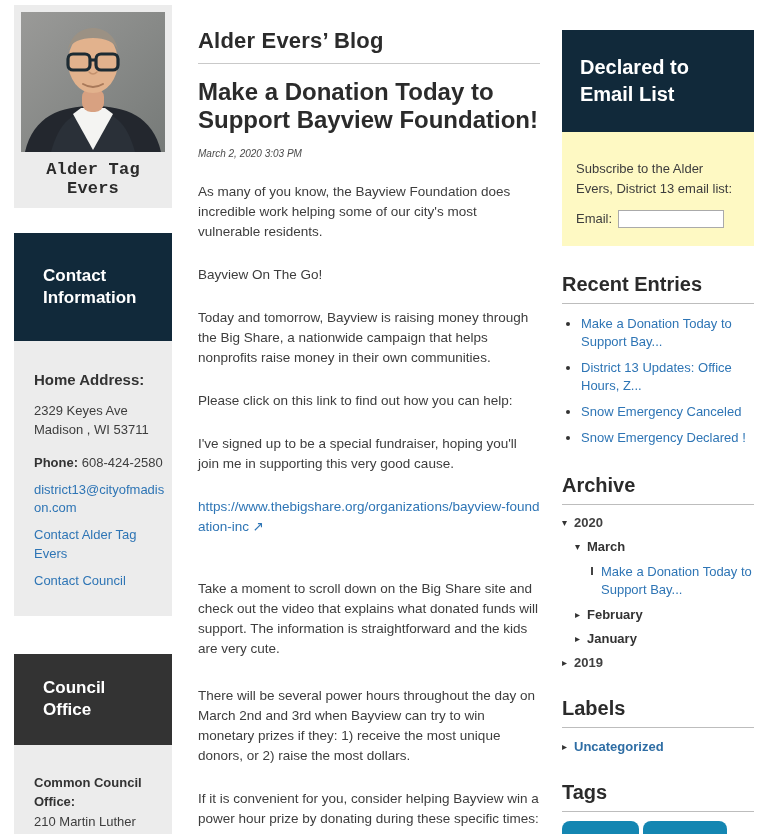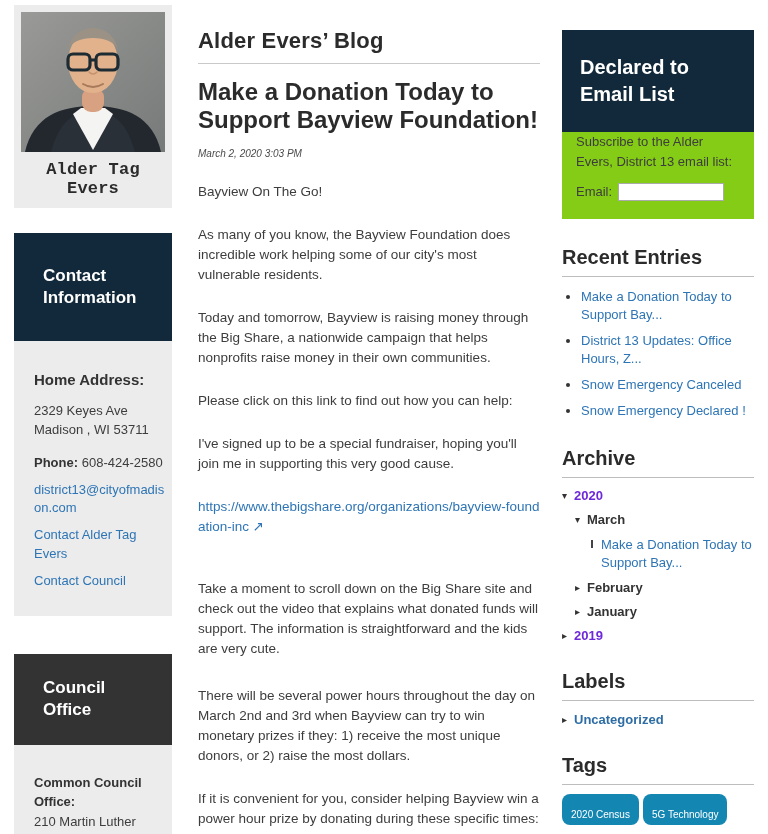--- a/index.html
+++ b/index.html
@@ -37,39 +37,39 @@
   .title-rule { border:none; border-top:1px solid #c9c9c9; margin-top:9px; }
   .post-title { font-size:24px; font-weight:bold; color:#2b2b2b; line-height:1.17; margin-top:14px; }
   .post-date { margin-top:14px; font-size:10px; font-style:italic; color:#4a4a4a; }
   .post p { font-size:13.5px; line-height:20px; color:#3d3d3d; margin-top:23px; }
   .post .gap-xl { margin-top:42px; }
   .post .gap-lg { margin-top:27px; }
   .post-link { display:block; margin-top:23px; font-size:13.5px; line-height:20px; color:#2e75b5; text-decoration:none; word-break:break-all; }
 
   
   .sub-header { background:#11293a; height:102px; display:flex; align-items:center; padding-left:18px; color:#fff; font-size:20px; font-weight:bold; line-height:1.35; }
-  .sub-body { background:#84cc16; padding:0 14px 17px; font-size:13px; line-height:1.55; color:#3d3d3d; }
+  .sub-body { background:#fef9c3; padding:27px 14px 17px; font-size:13px; line-height:1.55; color:#3d3d3d; }
   .email-row { margin-top:10px; display:flex; align-items:center; }
   .email-row label { font-size:13px; color:#3d3d3d; }
   .email-input { margin-left:6px; width:106px; height:18px; border:1px solid #aaa; background:#fff; font-size:12px; padding:0 3px; }
 
   .side-section { margin-top:27px; }
   .side-heading { font-size:20px; font-weight:bold; color:#2b2b2b; }
   .side-rule { border:none; border-top:1px solid #bdbdbd; margin-top:7px; }
   .entries-list { margin-top:11px; padding-left:19px; list-style:disc; color:#333; }
   .entries-list li { margin-bottom:8px; font-size:13px; line-height:1.38; }
   .entries-list a { color:#2e75b5; text-decoration:none; }
 
   .tree { margin-top:10px; font-size:13px; }
   .tree-row { display:flex; align-items:flex-start; margin-top:9px; }
   .tree-row:first-child { margin-top:4px; }
   .caret { flex:none; width:12px; font-size:10px; color:#333; line-height:1.5; }
   .lvl-1 { margin-left:13px; }
   .lvl-2 { margin-left:27px; }
-  .year-link { color:#6d28d9; font-weight:bold; text-decoration:none; }
+  .year-link { color:#404040; font-weight:bold; text-decoration:none; }
   .month-label { color:#333; font-weight:bold; }
   .tree-post-link { color:#2e75b5; text-decoration:none; line-height:1.35; }
   .mini-bullet { flex:none; width:2px; height:8px; background:#444; margin:4px 8px 0 2px; }
 
   .label-row { display:flex; align-items:flex-start; margin-top:11px; font-size:13px; }
   .label-link { color:#2e6da4; font-weight:bold; text-decoration:none; }
 
   .tags-wrap { margin-top:9px; }
   .tag-pill { display:inline-block; background:#1486b2; color:#fff; font-size:10px; line-height:1; padding:16px 9px 5px; border-radius:8px; margin:0 4px 7px 0; text-decoration:none; }
 </style>
@@ -137,22 +137,22 @@
     </section>
 
   </aside>
 
   <main class="col-main post">
     <h1 class="blog-title">Alder Evers’ Blog</h1>
     <hr class="title-rule">
     <h2 class="post-title">Make a Donation Today to Support Bayview Foundation!</h2>
     <div class="post-date">March 2, 2020 3:03 PM</div>
 
+    <p>As many of you know,  the Bayview Foundation does incredible work helping some of our city's most vulnerable residents.</p>
     <p>Bayview On The Go!</p>
-    <p>As many of you know,  the Bayview Foundation does incredible work helping some of our city's most vulnerable residents.</p>
     <p>Today and tomorrow,  Bayview is raising money through the Big Share, a nationwide campaign that helps nonprofits raise money in their own communities.</p>
     <p>Please click on this link to find out how you can help:</p>
     <p>I've signed up to be a special fundraiser, hoping you'll join me in supporting this very good cause.</p>
 
     <a href="#" class="post-link"><span>https://www.thebigshare.org/organizations/bayview-foundation-inc</span>&nbsp;<span>↗</span></a>
 
     <p class="gap-xl">Take a moment to scroll down on the Big Share site and check out the video that explains what donated funds will support. The information is straightforward and the kids are very cute.</p>
     <p class="gap-lg">There will be several power hours throughout the day on March 2nd and 3rd when Bayview can try to win monetary prizes if they: 1) receive the most unique donors, or 2) raise the most dollars.</p>
     <p>If it is convenient for you,  consider helping Bayview win a power hour prize by donating during these specific times:</p>
 

